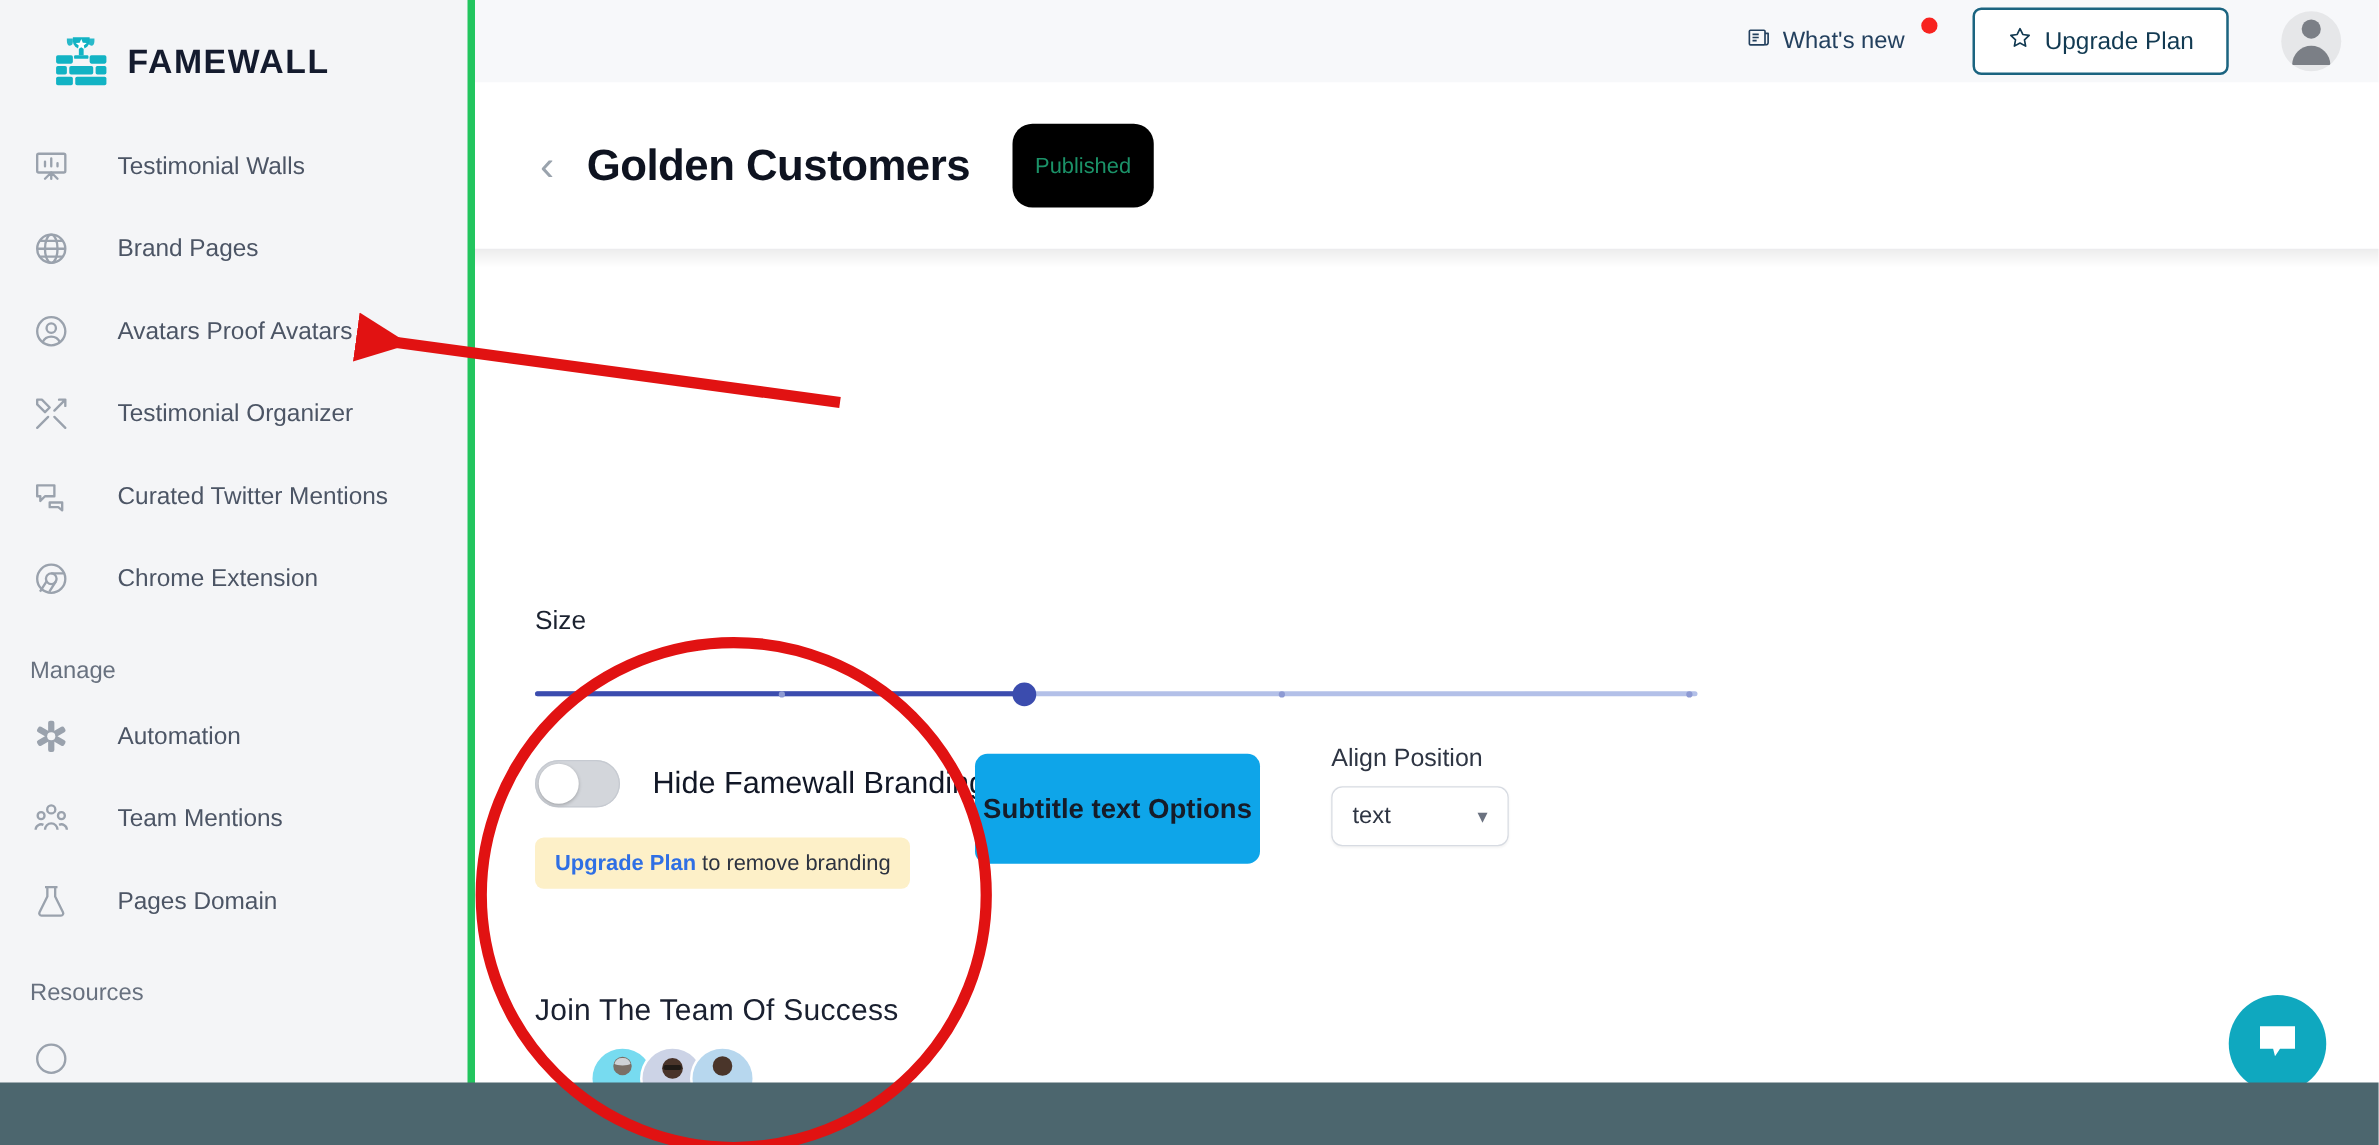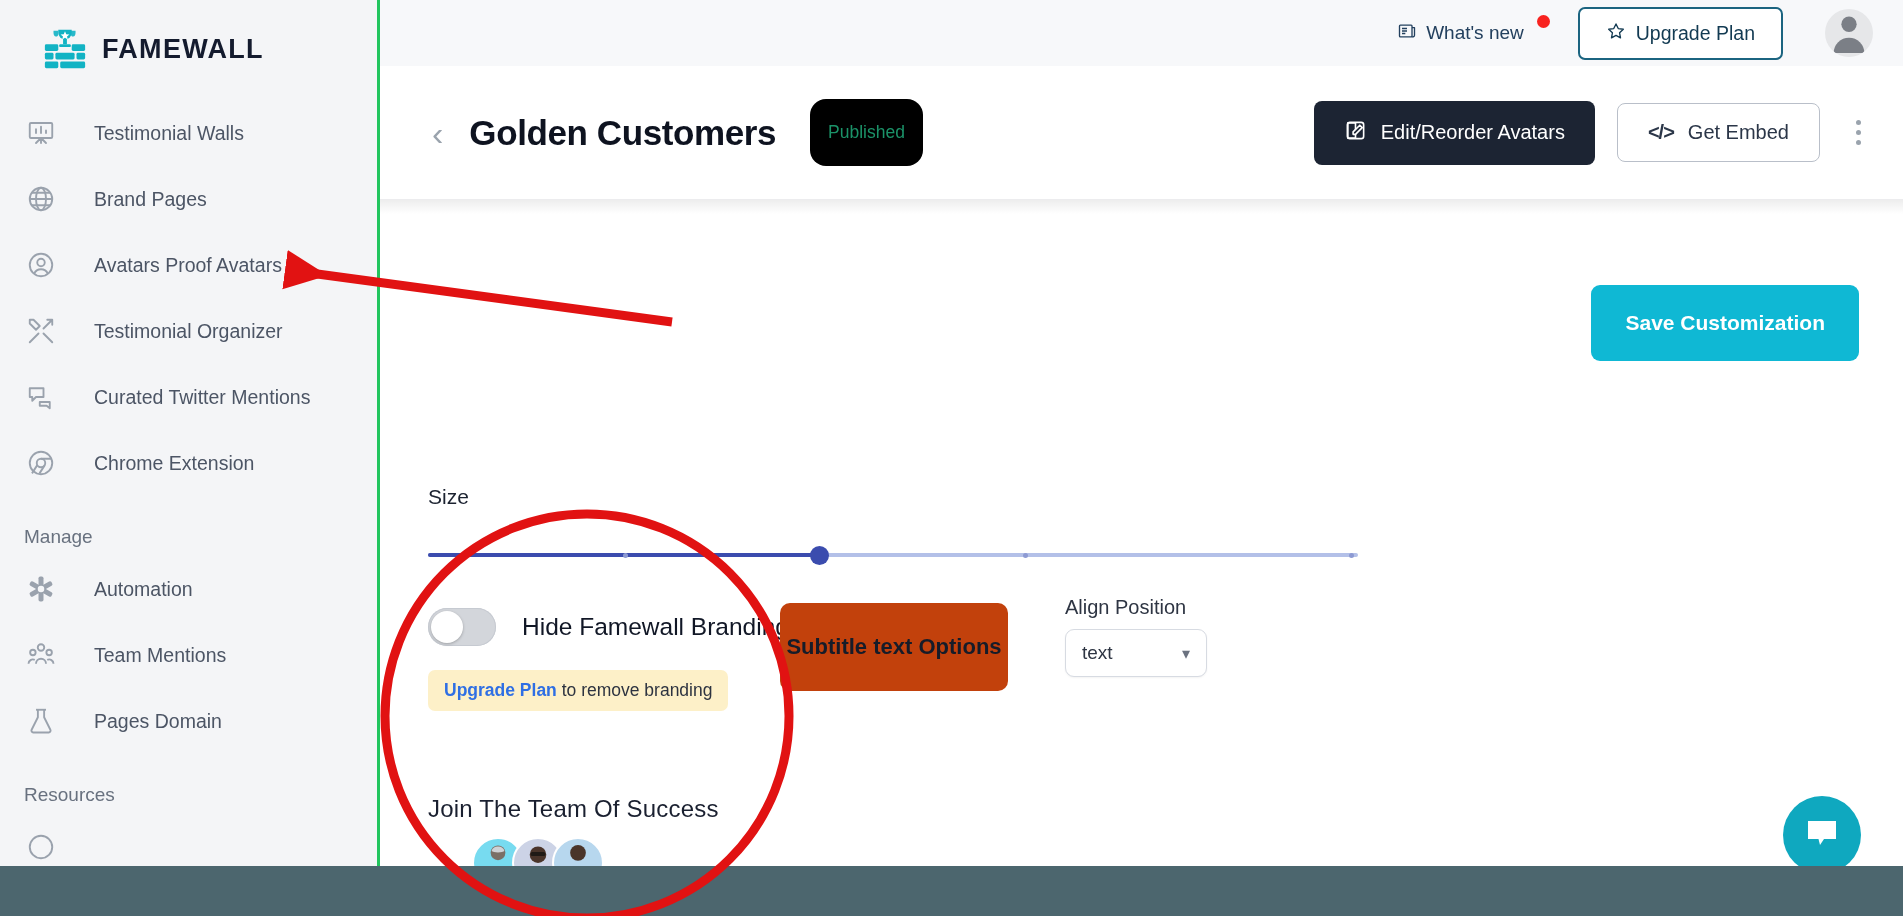--- a/index.html
+++ b/index.html
@@ -9,21 +9,21 @@
     background: #ffffff;
     overflow: hidden;
   }
   #app { position: relative; width: 1903px; height: 916px; }
 
   
   .sidebar {
     position: absolute; left: 0; top: 0;
     width: 380px; height: 916px;
     background: #f4f5f7;
-    border-right: 3px solid #22c55e;
+    border-right: 6px solid #22c55e;
     overflow: hidden;
   }
   .logo-wrap {
     display: flex; align-items: center; gap: 14px;
     padding: 20px 0 0 42px;
     height: 78px;
   }
   .logo-mark { width: 46px; height: 46px; flex: 0 0 46px; }
   .logo-text {
     font-size: 27px; font-weight: 700; letter-spacing: 1.3px;
@@ -187,21 +187,21 @@
   .upgrade-note {
     position: absolute; left: 48px; top: 470px;
     background: #fdf0c8; border-radius: 7px;
     padding: 10px 16px; font-size: 17.5px; color: #2d3340;
   }
   .upgrade-note a { color: #2f6fe4; text-decoration: none; font-weight: 600; cursor: pointer; }
 
   .subtitle-panel {
     position: absolute; left: 400px; top: 403px;
     width: 228px; height: 88px;
-    background: #c2410c; border-radius: 10px;
+    background: #0ea5e9; border-radius: 10px;
     display: flex; align-items: center; justify-content: center;
     font-size: 22px; font-weight: 600; color: #161c29;
     cursor: pointer;
   }
   .align-block { position: absolute; left: 685px; top: 396px; }
   .align-label { font-size: 20px; color: #2e3543; margin-bottom: 10px; }
   .align-select {
     width: 142px; height: 48px;
     background: #fff; border: 1.4px solid #d7dbe2; border-radius: 9px;
     box-shadow: 0 1px 2px rgba(0,0,0,0.05);
@@ -405,41 +405,20 @@
             <path d="M8 48a16 16 0 0 1 32 0z"></path>
           </svg>
       </span>
     </div>
   </header>
 
   <div class="pagehead">
     <span class="back-chev">‹</span>
     <h1 class="page-title">Golden Customers</h1>
     <span class="badge-published">Published</span>
-    <div class="head-actions">
-      <button class="btn-dark">
-        <span>
-          <svg viewBox="0 0 24 24" fill="none" stroke="#fff" stroke-width="1.7" stroke-linejoin="round">
-            <path d="M4 4h8v16H4z" transform="translate(0,0)"></path>
-            <rect x="3.5" y="3.5" width="17" height="17" rx="2.5"></rect>
-            <path d="M16.5 6.5l-7 7V16h2.5l7-7z" fill="#1c2433" stroke="#fff"></path>
-          </svg>
-        </span>
-        <span>Edit/Reorder Avatars</span>
-      </button>
-      <button class="btn-outline">
-        <span class="code-ico">&lt;/&gt;</span>
-        <span>Get Embed</span>
-      </button>
-      <div class="kebab">
-          <i></i>
-          <i></i>
-          <i></i>
-        </div>
-    </div>
   </div>
 
   <main class="main">
     <div class="shadow-strip"></div>
 
     <div class="label-size">Size</div>
 
     <div class="slider-wrap">
       <div class="slider-track"></div>
       <div class="slider-fill"></div>
@@ -496,21 +475,20 @@
             <circle cx="26" cy="15" r="8.5" fill="#4a352a"></circle>
             <path d="M11 52c1-10 7-16 15-17 8 1 14 7 15 17z" fill="#2c4f8c"></path>
             <path d="M11 52c1-10 7-16 15-17 8 1 14 7 15 17z" fill="none" stroke="#8fb4e0" stroke-width="1.2" stroke-dasharray="4 3"></path>
             <path d="M16 42h20M16 47h20M21 35v17M31 35v17" stroke="#cfe0f2" stroke-width="1.1" fill="none"></path>
             <path d="M14 44c4 2 8 2 12 0s8-2 12 0" stroke="#20365f" stroke-width="2.5" fill="none"></path>
           </svg>
         </div>
       </div>
     </div>
 
-    <button class="save-btn">Save Customization</button>
 
     <div class="chat-fab">
       <span>
         <svg viewBox="0 0 40 40">
             <path d="M6 8h28v18H22l-4 6-1.5-6H6z" fill="#ffffff"></path>
           </svg>
       </span>
     </div>
   </main>
 

